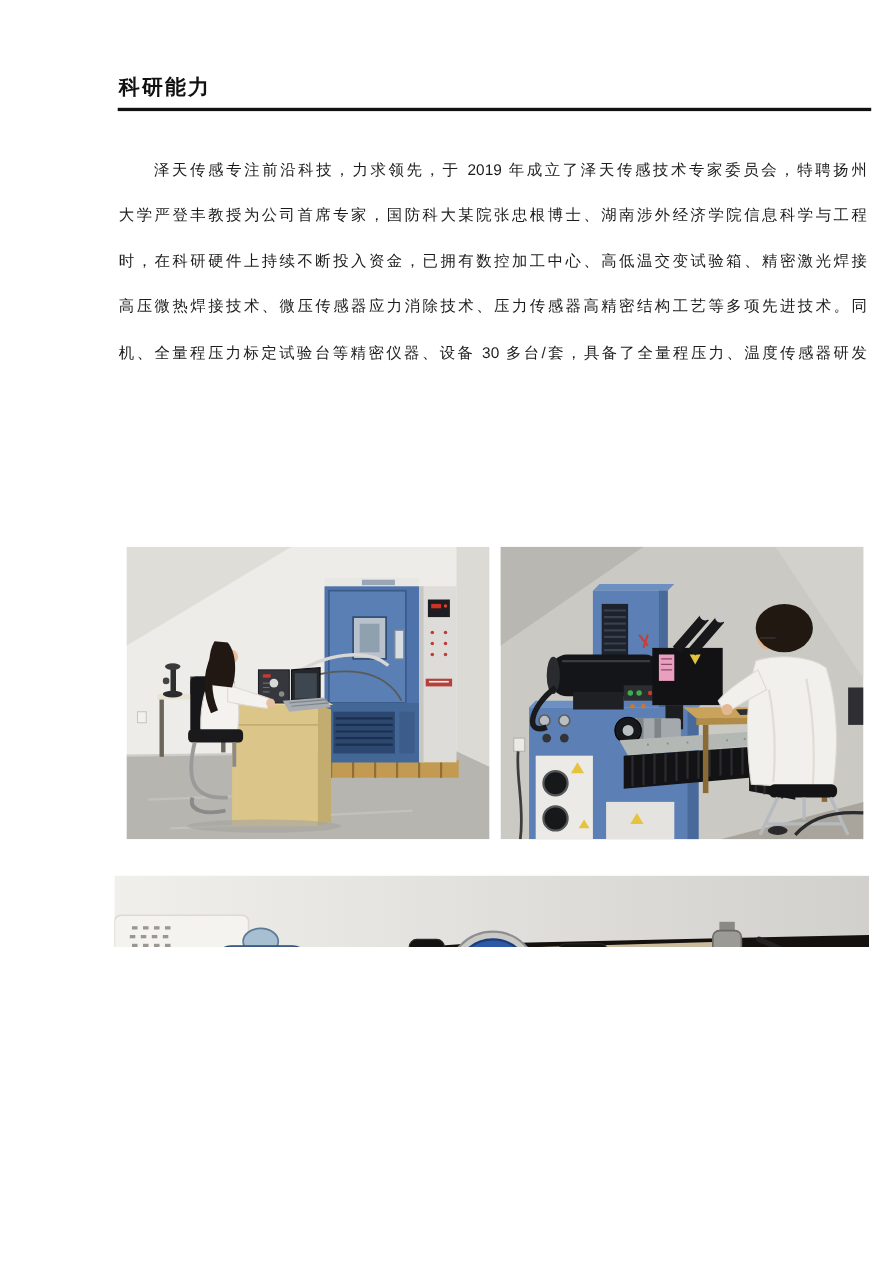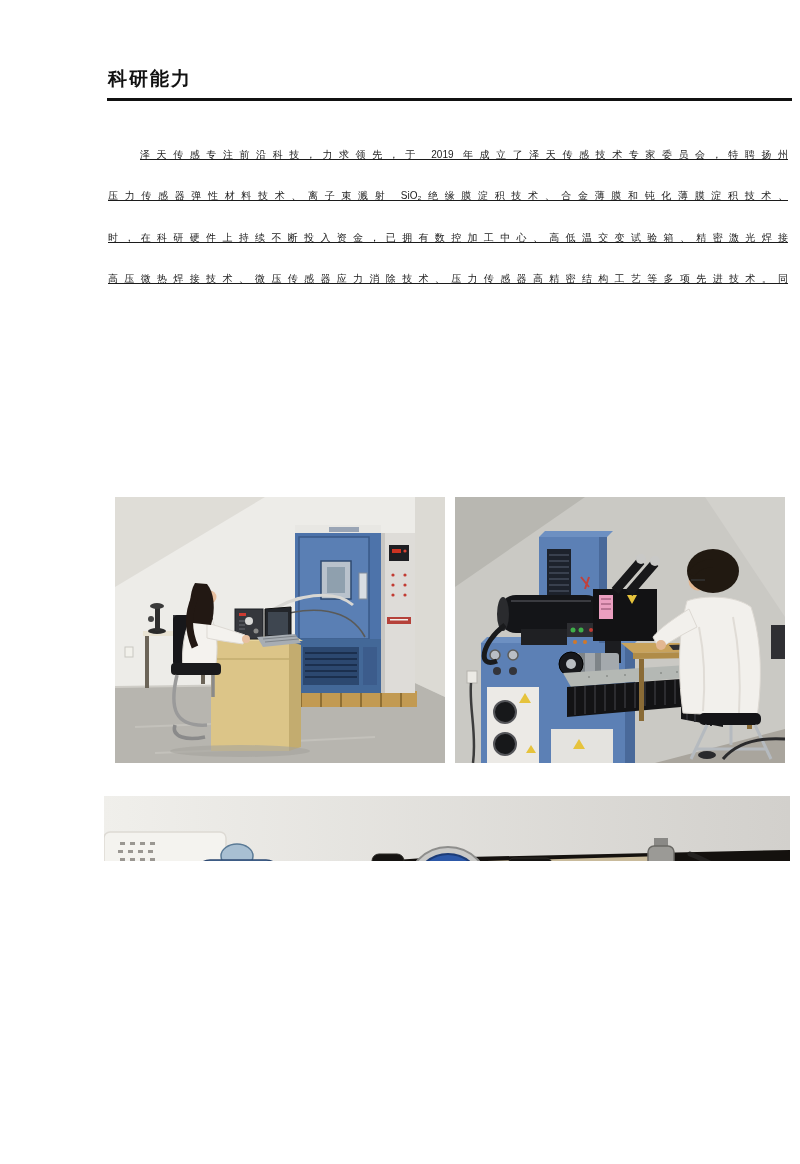--- a/index.html
+++ b/index.html
@@ -9,21 +9,21 @@
   }
   .doc-title{
     position:absolute;left:66px;top:66px;font-size:19px;font-weight:bold;
     color:#111;letter-spacing:2px;
   }
   .title-rule{
     position:absolute;left:65px;top:98px;width:685px;height:3px;background:#111;
   }
   .paragraph{
     position:absolute;left:66px;top:134px;width:680px;
-    font-size:10px;line-height:41.4px;color:#1c1c1c;text-decoration:underline;
+    font-size:14px;line-height:41.4px;color:#1c1c1c;
   }
   .para-line{
     height:41.4px;overflow:hidden;white-space:nowrap;
     text-align:justify;text-align-last:justify;
   }
   .para-line.first{text-indent:32px;}
   .para-line.last{text-align-last:left;}
   .photo{position:absolute;display:block;}
   #photo-left{left:73px;top:497px;width:330px;height:266px;}
   #photo-right{left:413px;top:497px;width:330px;height:266px;}
@@ -36,23 +36,24 @@
 </head>
 <body>
 
 <div class="page">
 
   <div class="doc-title">科研能力</div>
   <div class="title-rule"></div>
 
   <div class="paragraph">
     <div class="para-line first">泽天传感专注前沿科技，力求领先，于 2019 年成立了泽天传感技术专家委员会，特聘扬州</div>
-    <div class="para-line">压力传感器弹性材料技术、离子束溅射 SiO₂绝缘膜淀积技术、合金薄膜和钝化薄膜淀积技术、</div>
+    <div class="para-line">大学严登丰教授为公司首席专家，国防科大某院张忠根博士、湖南涉外经济学院信息科学与工程</div>
     <div class="para-line">时，在科研硬件上持续不断投入资金，已拥有数控加工中心、高低温交变试验箱、精密激光焊接</div>
     <div class="para-line">高压微热焊接技术、微压传感器应力消除技术、压力传感器高精密结构工艺等多项先进技术。同</div>
+    <div class="para-line">机、全量程压力标定试验台等精密仪器、设备 30 多台/套，具备了全量程压力、温度传感器研发</div>
   </div>
 
   <svg id="photo-left" class="photo" viewBox="0 0 330 266">
     <defs>
       <linearGradient id="steel1" x1="0" y1="0" x2="1" y2="0">
         <stop offset="0" stop-color="#d9d9d7"></stop>
           <stop offset="0.5" stop-color="#8d8d8b"></stop>
           <stop offset="1" stop-color="#d2d2d0"></stop>
       </linearGradient>
     </defs>

